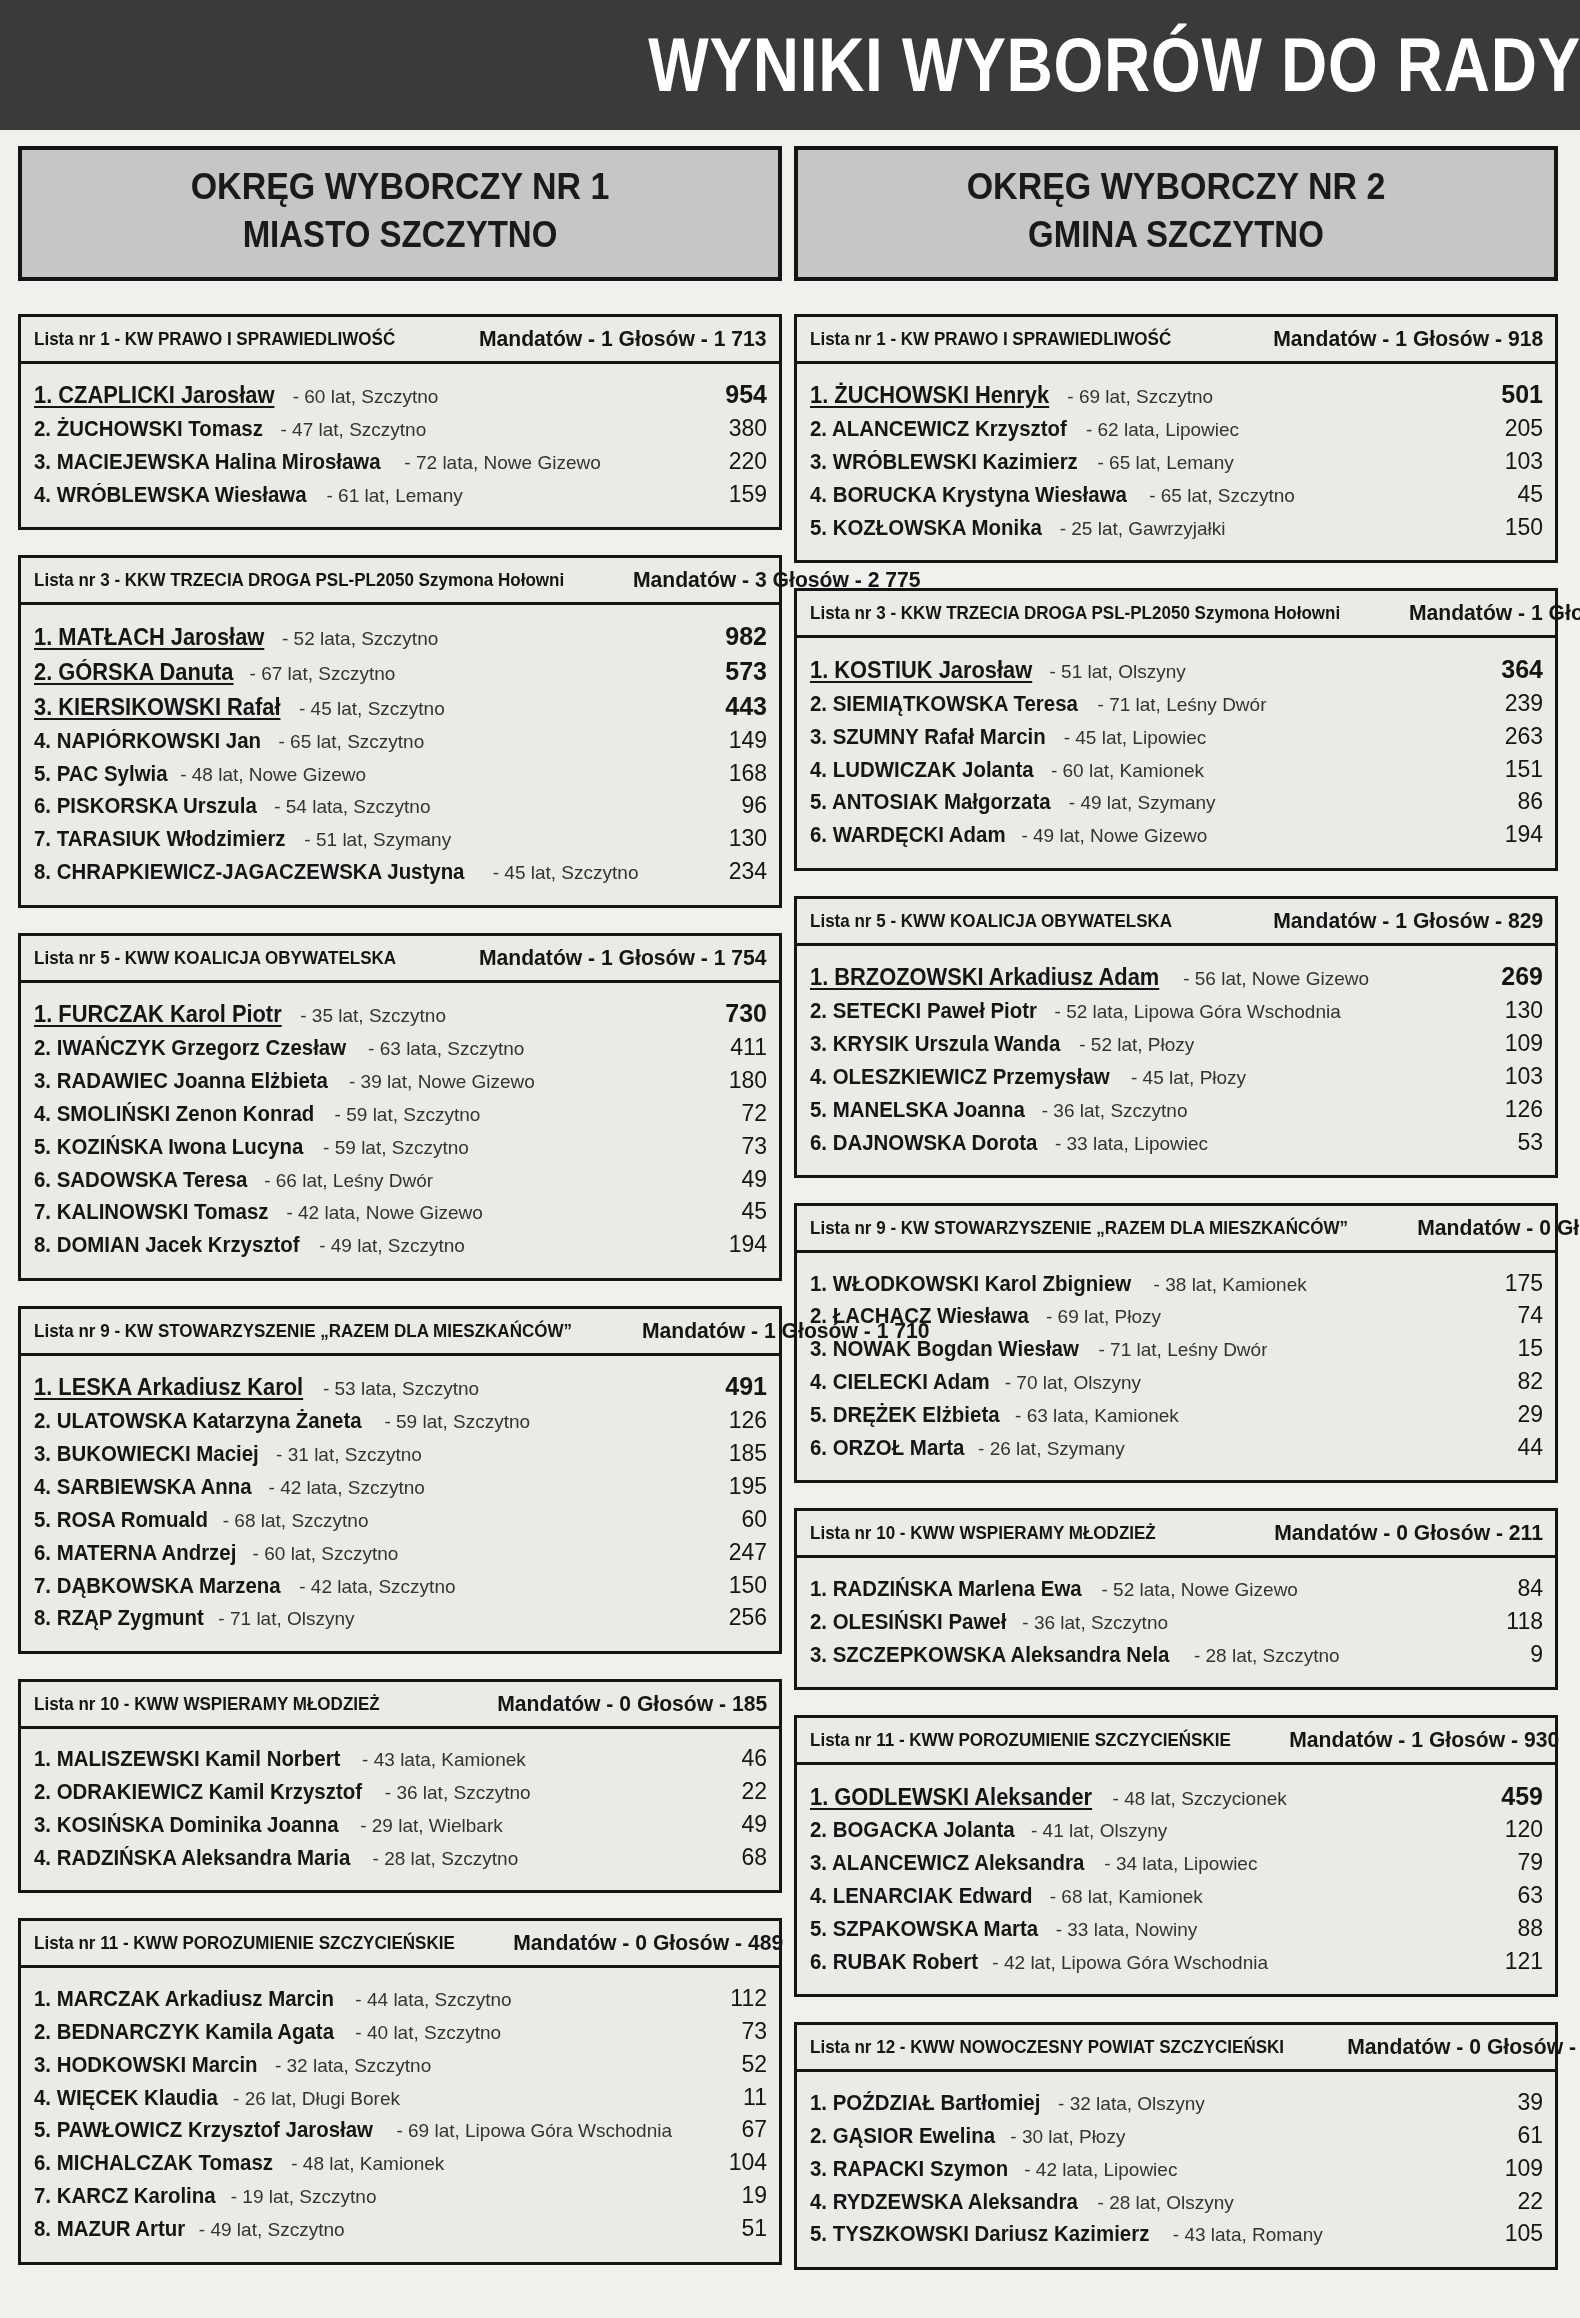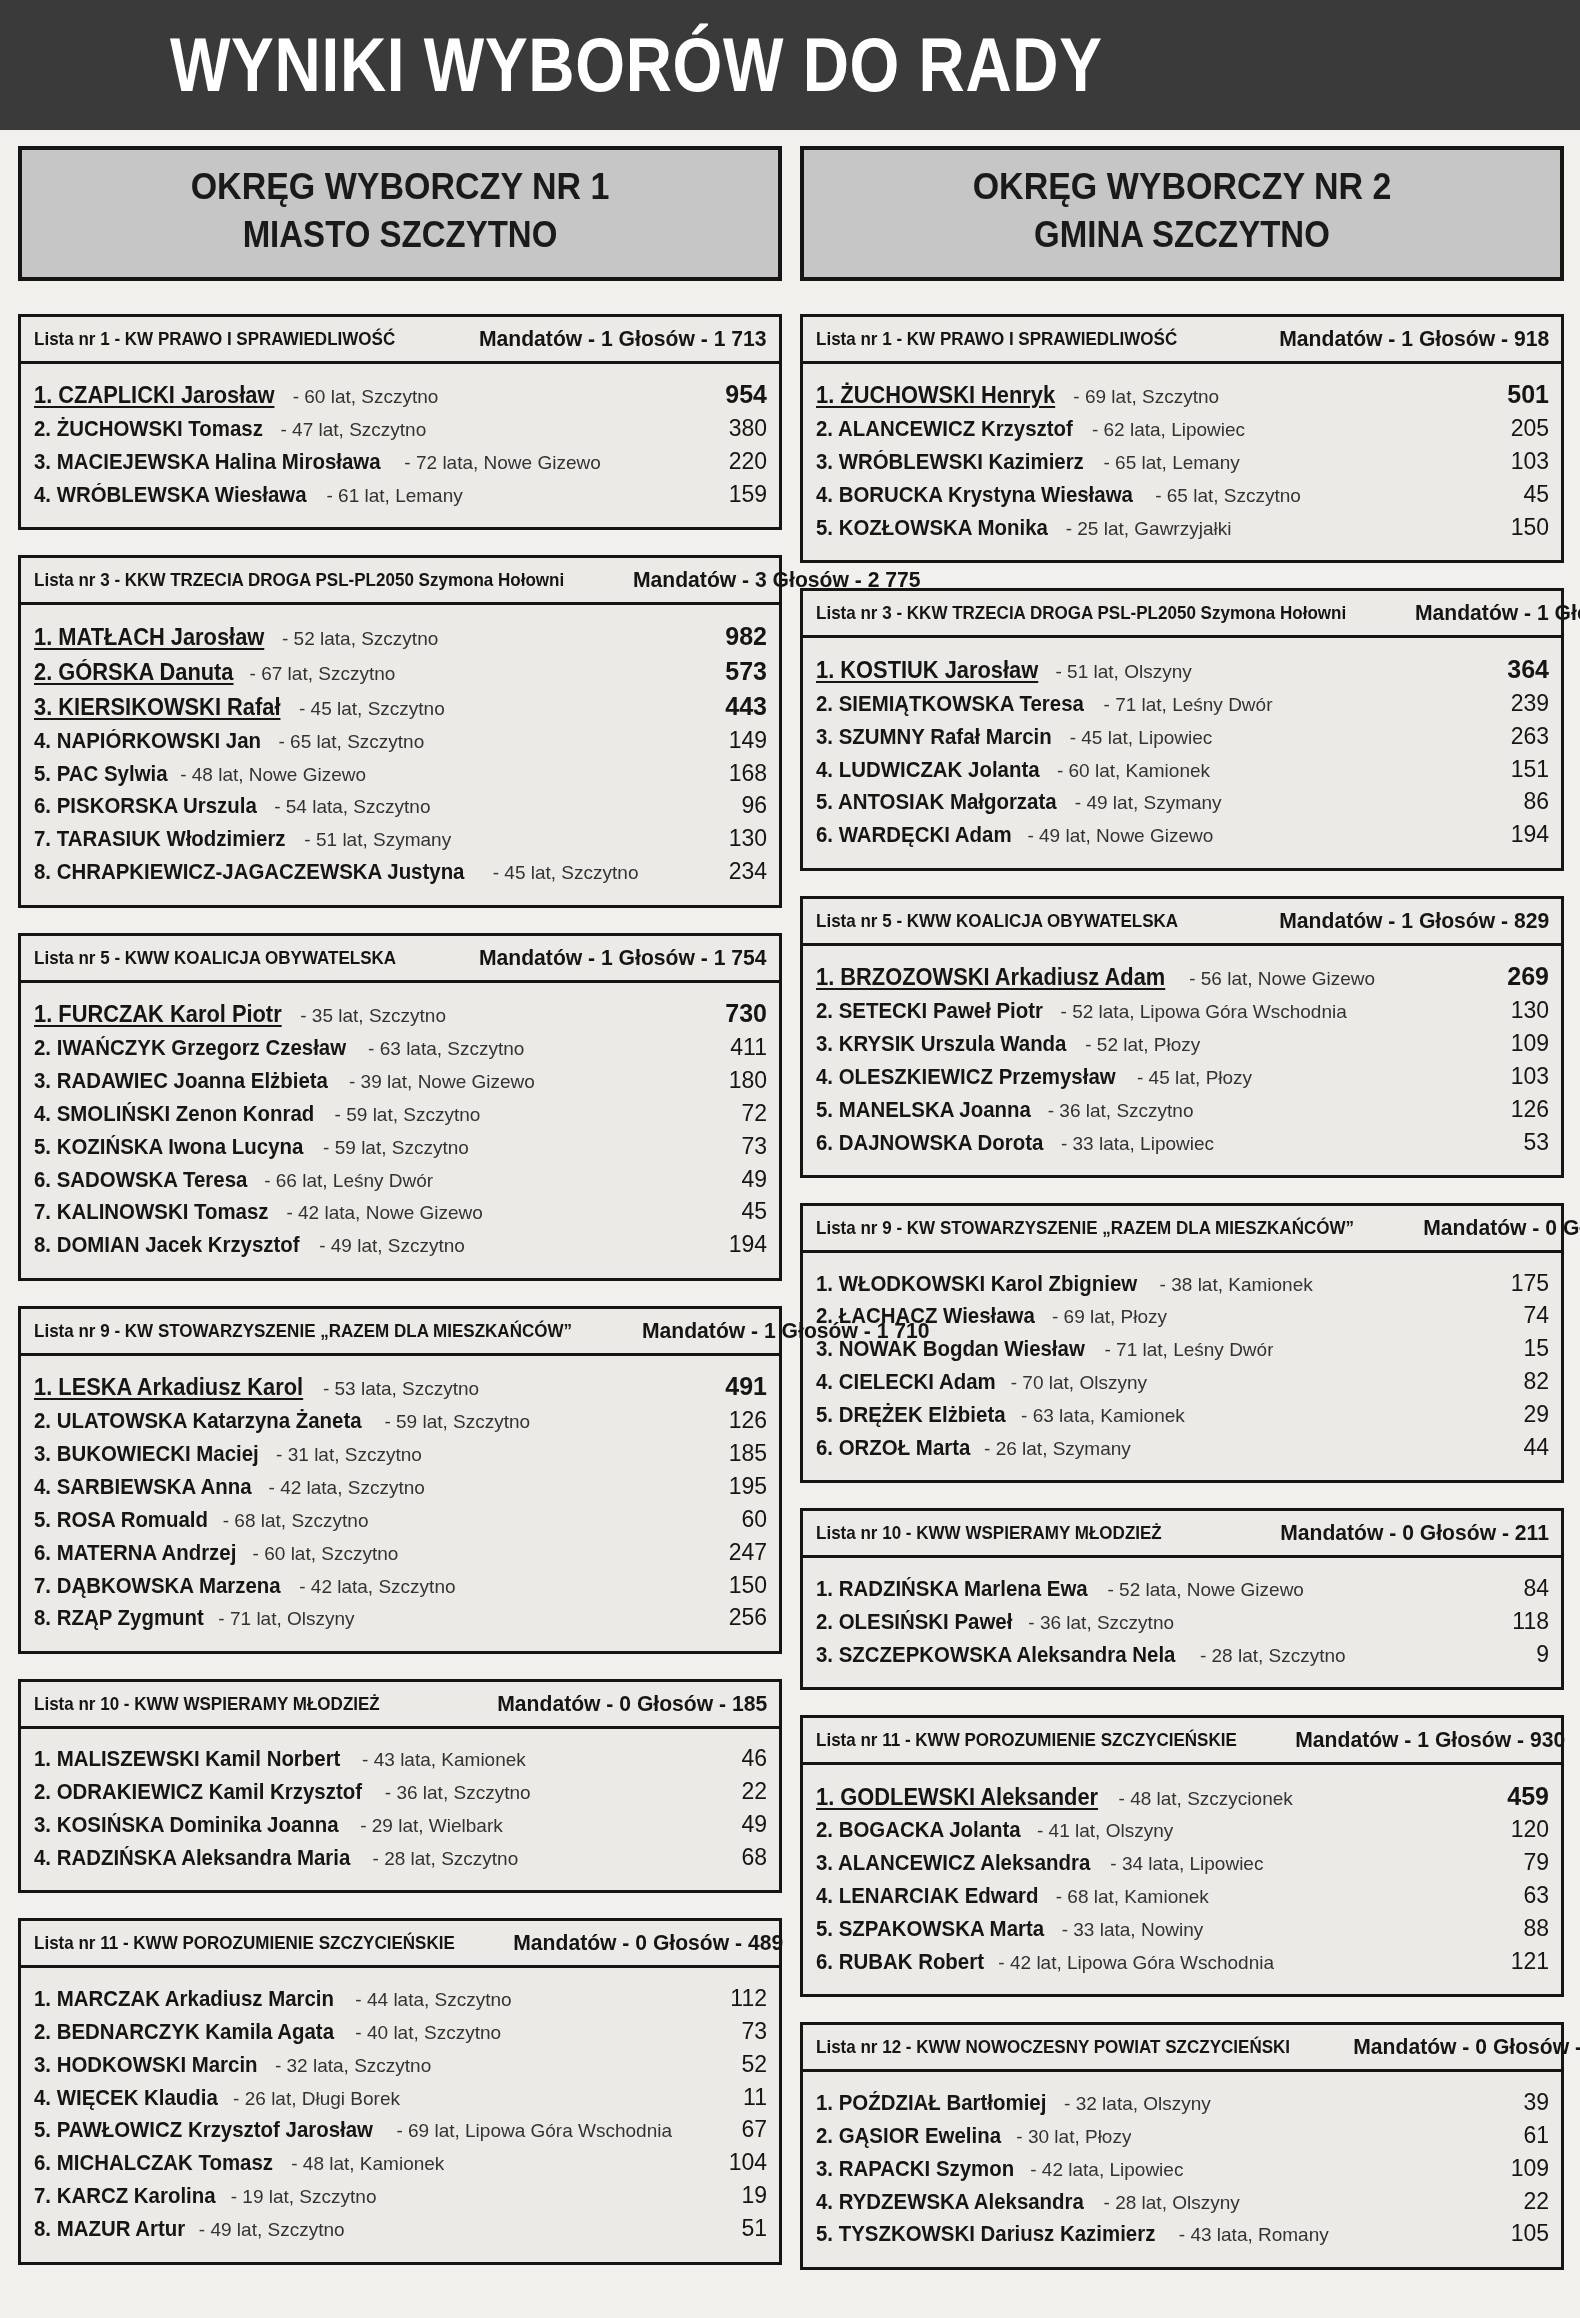--- a/index.html
+++ b/index.html
@@ -10,37 +10,37 @@
     -webkit-font-smoothing:antialiased;
   }
   .page{width:1581px;box-sizing:border-box;background:#f2f0ec;padding:0 0 18px 0;}
 
   
   .masthead{
     background:#3a3a3a;
     height:130px;
     display:flex;
     align-items:center;
-    justify-content:flex-start;
+    justify-content:flex-end;
     box-sizing:border-box;
   }
   .masthead-title{
     color:#ffffff;
     font-size:64px;
     font-weight:bold;
     letter-spacing:0.7px;
     transform:scaleY(1.18);
     white-space:nowrap;
     padding-left:170px;
   }
 
   
   .columns{
     display:flex;
-    gap:18px;
+    gap:12px;
     padding:16.3px 18px 0 18px;
     box-sizing:border-box;
     align-items:flex-start;
   }
   .col{width:764px;box-sizing:border-box;}
 
   
   .okreg{
     border:4.4px solid #151515;
     background:#c6c6c6;

